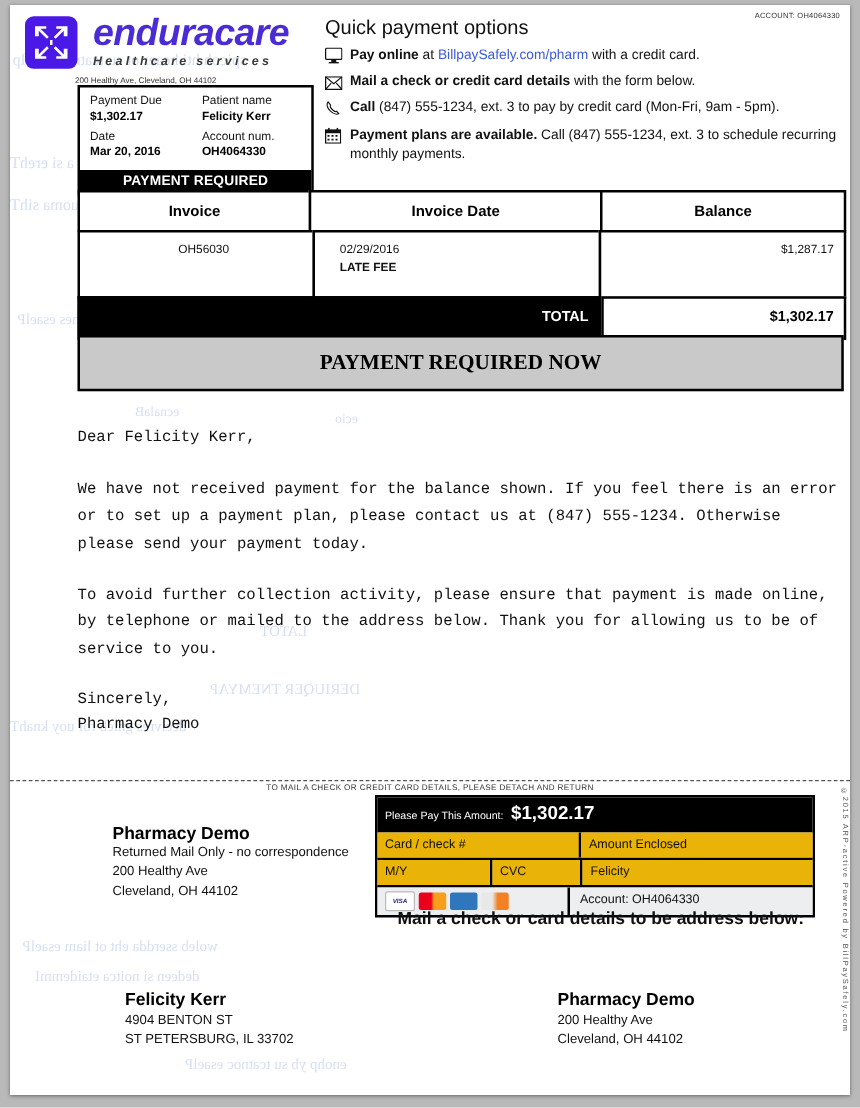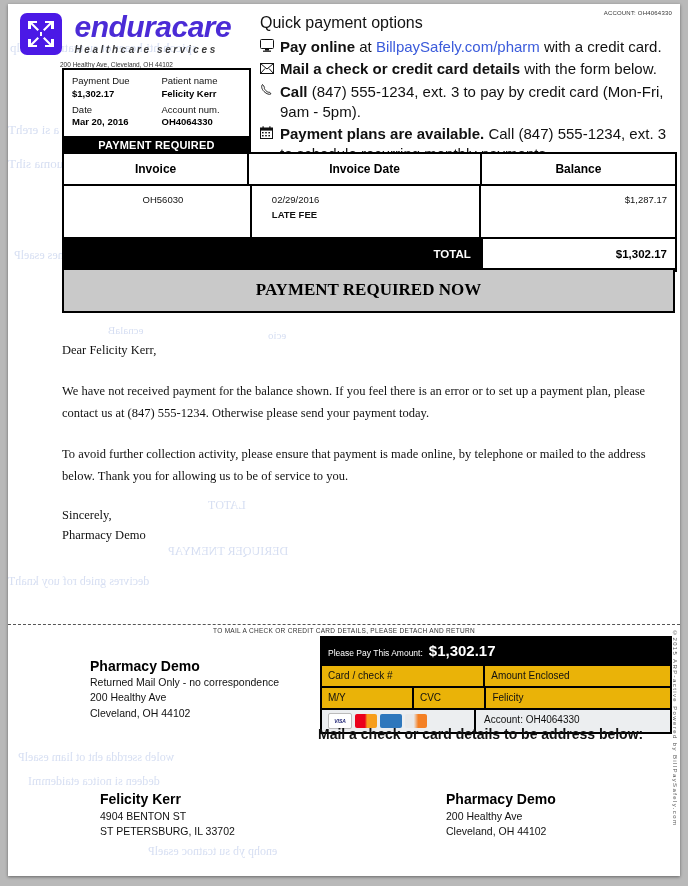--- a/index.html
+++ b/index.html
@@ -58,21 +58,21 @@
   .ib-val{font-size:9.5px;font-weight:bold;color:#000;line-height:1.35;margin-bottom:3px;}
   .ib-band{
     background:#000;color:#fff;text-align:center;
     font-size:11px;font-weight:bold;padding:3px 0 4px 0;letter-spacing:.2px;
   }
 
   .qp{position:absolute;left:252px;top:10px;right:6px;}
   .qp-title{font-size:16px;color:#111;margin-bottom:5px;}
   .qp-row{display:flex;align-items:flex-start;margin-bottom:2px;}
   .qp-ic{width:20px;flex:none;padding-top:1px;}
-  .qp-tx{font-size:15px;color:#111;line-height:1.35;}
+  .qp-tx{font-size:11px;color:#111;line-height:1.35;}
   .qp-tx b{font-weight:bold;}
   .qp-link{color:#3b5bdb;}
 
   
   .tbl{position:absolute;left:54px;top:148px;width:613px;}
   .tr{display:flex;}
   .th{
     border:2px solid #000;margin-right:-2px;
     font-size:12px;font-weight:bold;text-align:center;
     padding:8px 0;background:#fff;
@@ -95,40 +95,40 @@
     position:absolute;left:54px;top:264px;width:609px;
     background:#c9c9c9;border:2px solid #000;
     text-align:center;font-family:"Liberation Serif",serif;
     font-size:17px;font-weight:bold;color:#000;
     padding:10px 0 11px 0;
   }
 
   
   .letter{
     position:absolute;left:54px;top:336px;width:610px;
-    font-family:Liberation Serif, serif;font-size:12.5px;color:#111;line-height:1.75;
+    font-family:Liberation Mono, monospace;font-size:12.5px;color:#111;line-height:1.75;
   }
   .letter p{margin:0 0 19px 0;}
   .letter .sig{margin:0;line-height:1.55;}
 
   
   .dash{
     position:absolute;left:0;top:620px;width:672px;
     border-top:1px dashed #555;
   }
   .dash-lab{
     position:absolute;left:0;top:623px;width:672px;text-align:center;
     font-size:6.5px;color:#333;letter-spacing:.3px;
   }
 
   .rem-from{position:absolute;left:82px;top:653px;}
   .rem-name{font-size:14px;font-weight:bold;color:#000;line-height:1.3;}
   .rem-l{font-size:10.5px;color:#111;line-height:1.45;}
 
-  .paybox{position:absolute;left:312px;top:632px;width:348px;border:2px solid #000;}
+  .paybox{position:absolute;left:292px;top:632px;width:348px;border:2px solid #000;}
   .pb-top{background:#000;color:#fff;padding:4px 6px 5px 6px;display:flex;align-items:baseline;}
   .pb-top .lab{font-size:8.5px;}
   .pb-top .amt{font-size:15px;font-weight:bold;margin-left:6px;}
   .pb-row{display:flex;border-top:2px solid #000;}
   .pb-c{
     background:#eab308;font-size:10px;color:#111;
     padding:4px 6px 5px 6px;border-right:2px solid #000;
   }
   .pb-c:last-child{border-right:none;}
   .pb-c.w1{width:152px;}

